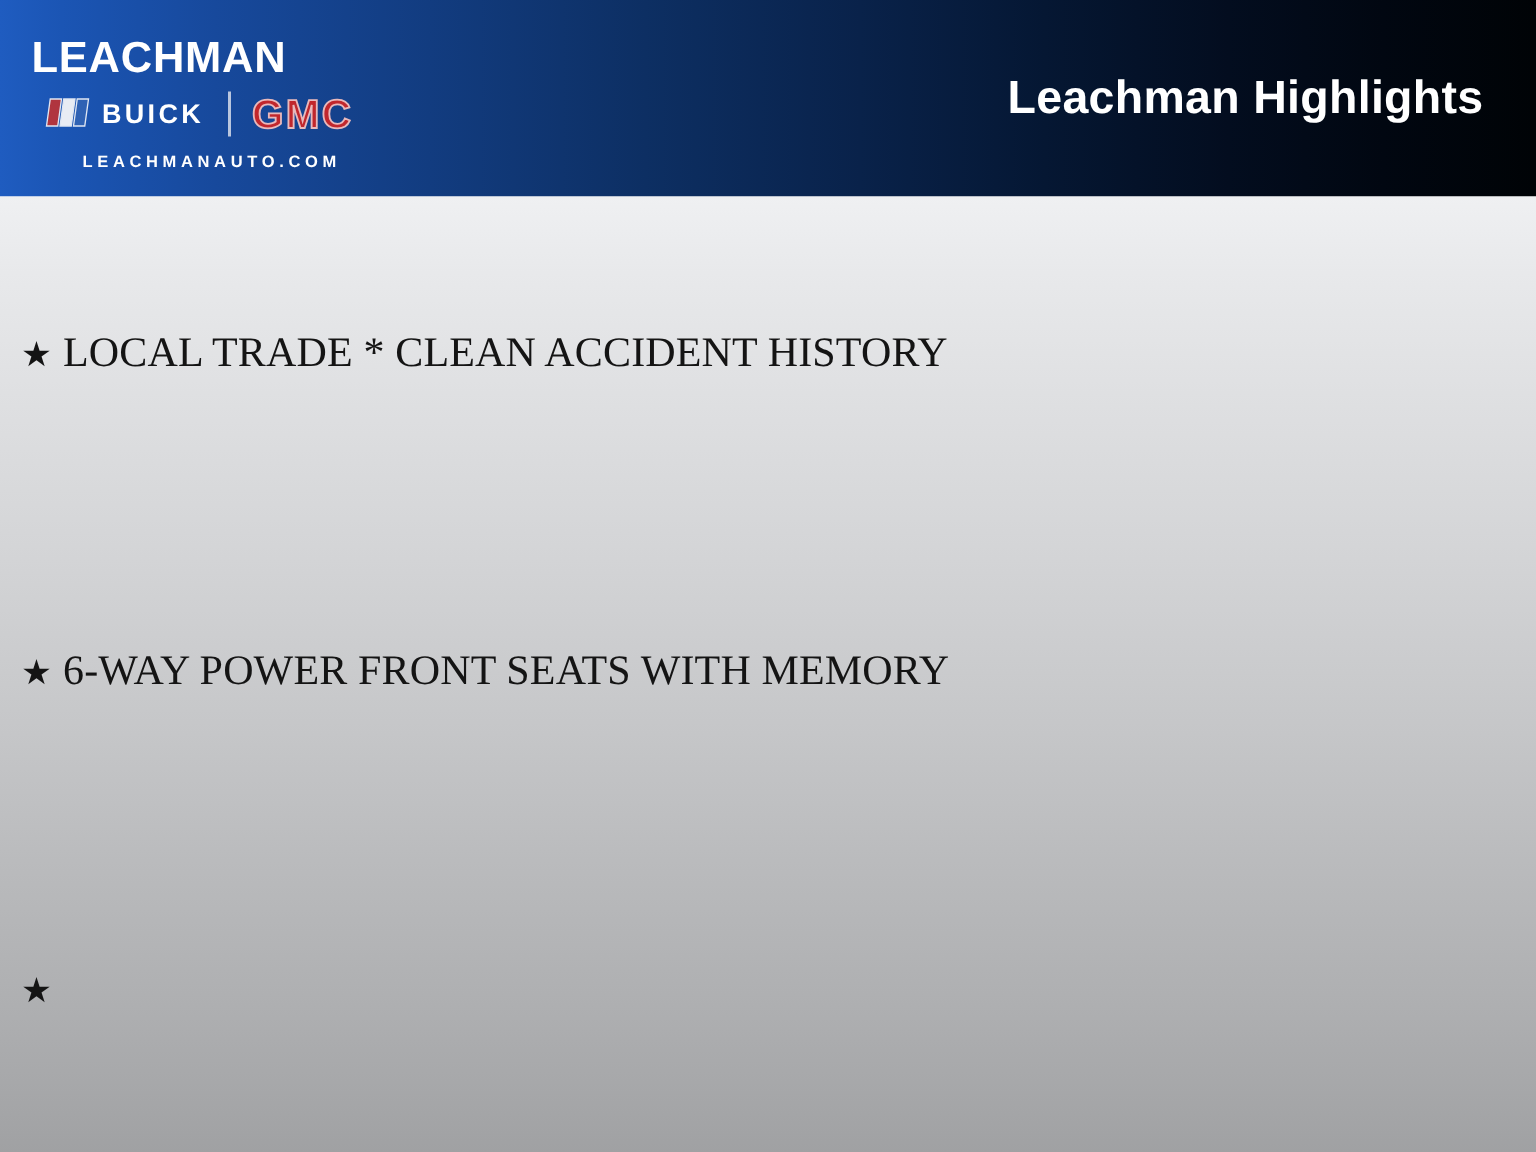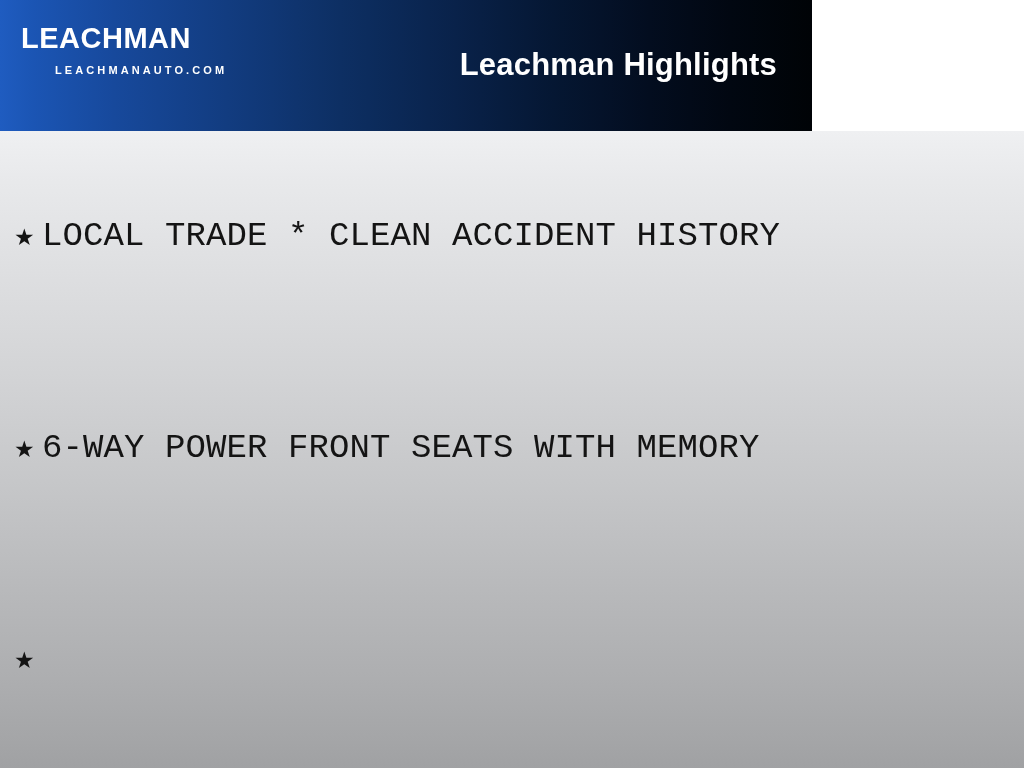--- a/index.html
+++ b/index.html
@@ -19,21 +19,21 @@
     position: relative;
     width: 1024px;
     height: 768px;
     display: flex;
     flex-direction: column;
   }
 
   
   #header {
     position: relative;
-    width: 812px;
+    width: 1024px;
     height: 131px;
     flex: 0 0 131px;
     background: linear-gradient(to right,
         #1f5cc0 0%,
         #1b55b4 4%,
         #17499c 14%,
         #123c80 28%,
         #0d2f63 42%,
         #09224a 56%,
         #051733 68%,
@@ -184,38 +184,56 @@
     color: #141414;
     font-size: 23px;
     line-height: 32px;
     flex: 0 0 auto;
     width: 28px;
     display: inline-block;
   }
 
   .highlight-text {
     color: #141414;
-    font-family: Liberation Mono, monospace;
-    font-size: 34px;
+    font-family: Liberation Serif, serif;
+    font-size: 28px;
     line-height: 32px;
     letter-spacing: 0.1px;
     white-space: nowrap;
   }
 </style>
 </head>
 <body>
 
 <div id="page">
 
   <div id="header">
 
     <div id="logo-block">
 
       <div class="logo-wordmark">Leachman</div>
 
+      <div class="brand-row">
+
+        <span class="tri-shield">
+          <svg width="34" height="22" viewBox="0 0 34 22" xmlns="http://www.w3.org/2000/svg">
+            <g>
+              <path d="M4.5 1 L12 1 L9.5 19 L2 19 Z" fill="#b0353f" stroke="#dfe6f2" stroke-width="0.9"></path>
+              <path d="M13.5 1 L21 1 L18.5 19 L11 19 Z" fill="#e8ecf4" stroke="#dfe6f2" stroke-width="0.9"></path>
+              <path d="M22.5 1 L30 1 L27.5 19 L20 19 Z" fill="#2f62b4" stroke="#dfe6f2" stroke-width="0.9"></path>
+            </g>
+          </svg>
+        </span>
+
+        <span class="buick-text">BUICK</span>
+
+        <span class="brand-divider"></span>
+
+        <span class="gmc-text">GMC</span>
+      </div>
 
       <div class="logo-url">LEACHMANAUTO.COM</div>
     </div>
 
     <div id="header-title">Leachman Highlights</div>
   </div>
 
   <div id="body-area">
     <ul id="highlight-list">
 

